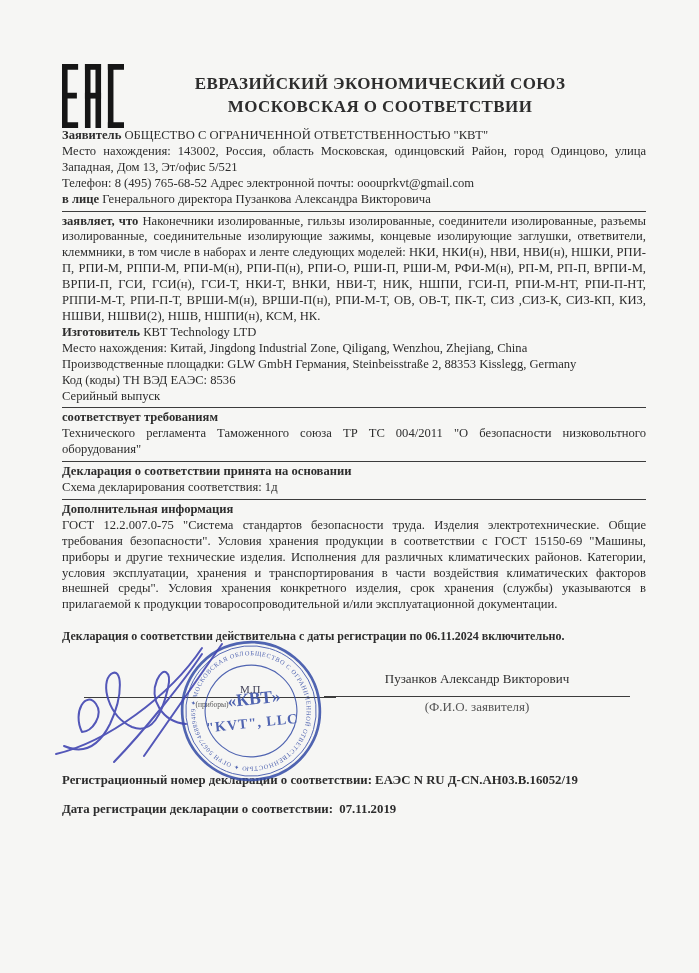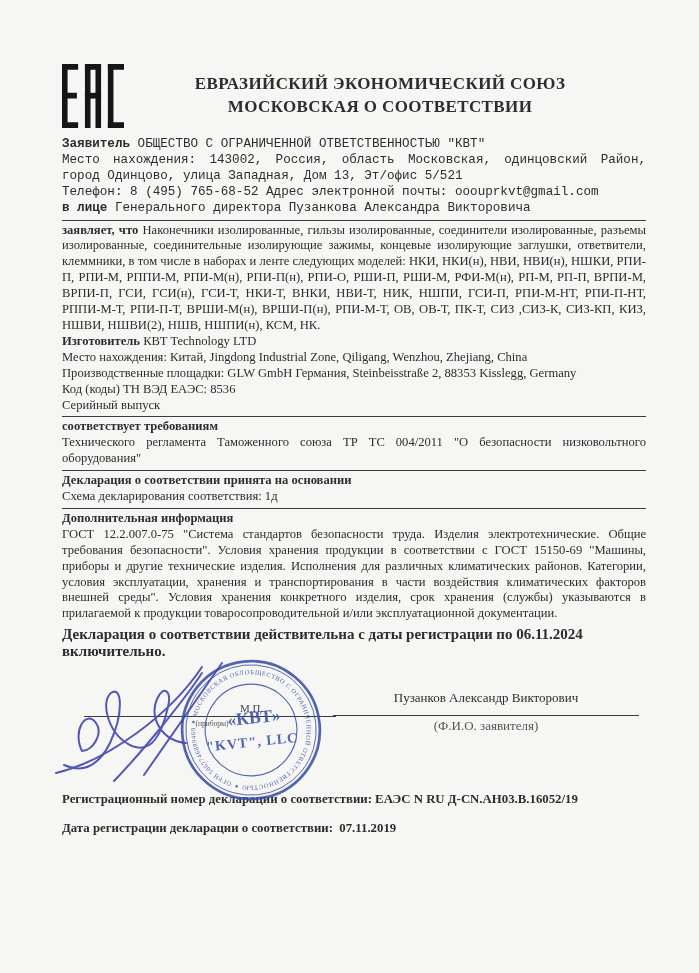--- a/index.html
+++ b/index.html
@@ -26,28 +26,28 @@
   .titles .t1,.titles .t2{
     font-weight:bold;font-size:17px;line-height:23px;letter-spacing:.4px;
   }
 
   
   .sec{margin:0;}
   .t{font-size:12.6px;line-height:15.9px;margin:0;}
   .just{text-align:justify;}
   b{font-weight:bold;}
   .rule{border:none;border-top:1.6px solid #3c3c3c;margin:3px 0 2px 0;height:0;}
-  .mt{margin-top:9px;font-family:Liberation Mono, monospace;}
+  .mt{}
 
   
-  .validity{font-weight:bold;font-size:15px;margin-top:4px;}
+  .validity{font-weight:bold;font-size:12px;margin-top:16px;}
   .sig-area{position:relative;height:100px;margin-top:4px;}
   .sig-line-left{position:absolute;left:22px;top:41px;width:252px;border-bottom:1.4px solid #3c3c3c;}
   .sig-cap-left{position:absolute;left:60px;top:44px;width:180px;text-align:center;font-size:7.5px;color:#555;}
-  .name-wrap{position:absolute;right:7px;top:14px;width:306px;text-align:center;}
+  .name-wrap{position:absolute;right:16px;top:14px;width:306px;text-align:center;}
   .name{font-size:13px;line-height:18px;border-bottom:1.4px solid #3c3c3c;padding-bottom:8px;}
   .name-cap{font-size:13px;color:#555;margin-top:2px;}
   .sig-svg{position:absolute;left:-10px;top:-22px;width:230px;height:135px;color:var(--signature);z-index:3;}
   .stamp{position:absolute;left:116px;top:-18px;width:146px;height:146px;color:var(--stamp);opacity:.88;z-index:2;transform:rotate(-6deg);}
   .mp-mark{position:absolute;left:178px;top:27px;font-size:11px;color:#3f3f55;z-index:1;}
 
   .reg{font-weight:bold;font-size:12.8px;line-height:16px;margin-top:16px;}
   .reg + .reg{margin-top:7px;}
 </style>
 </head>

